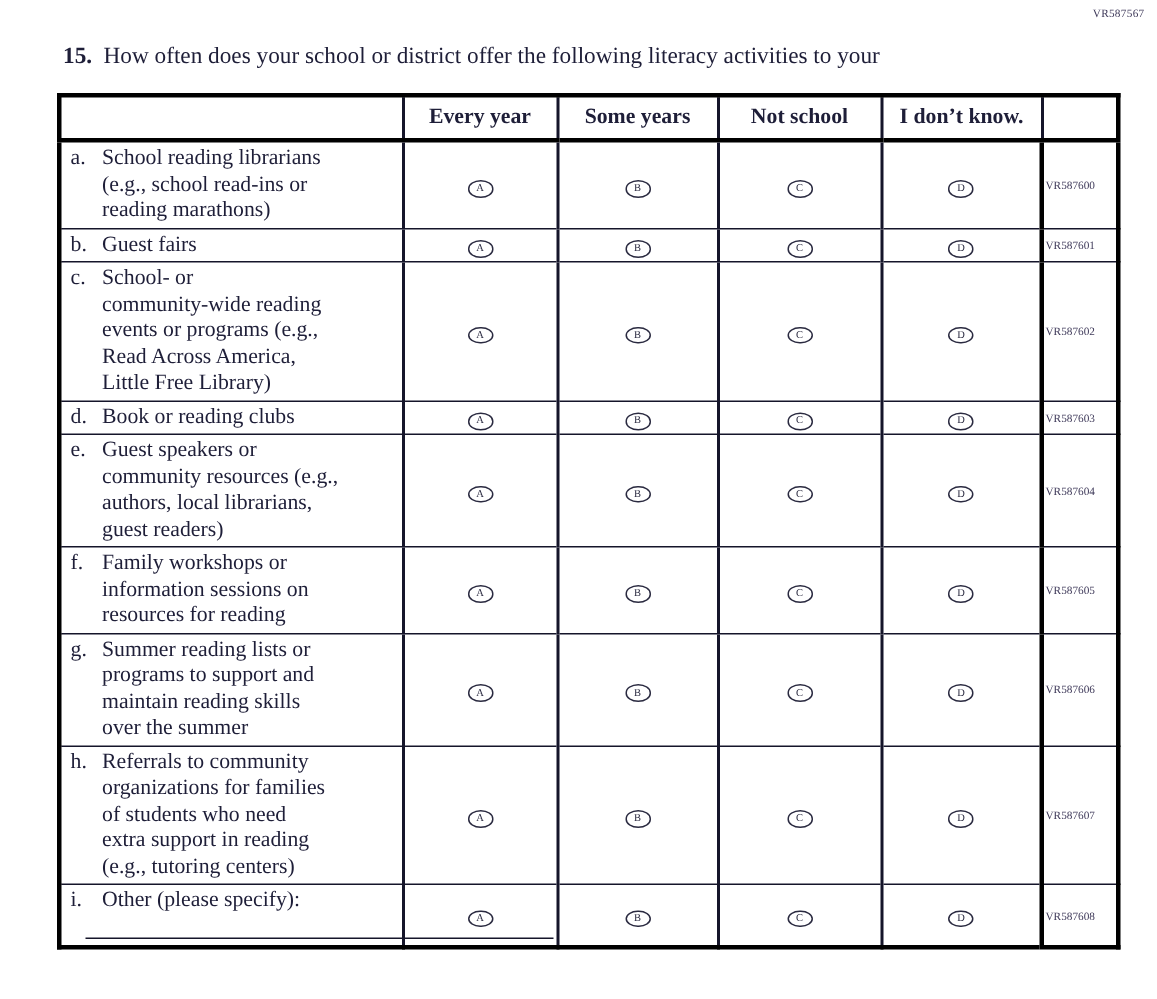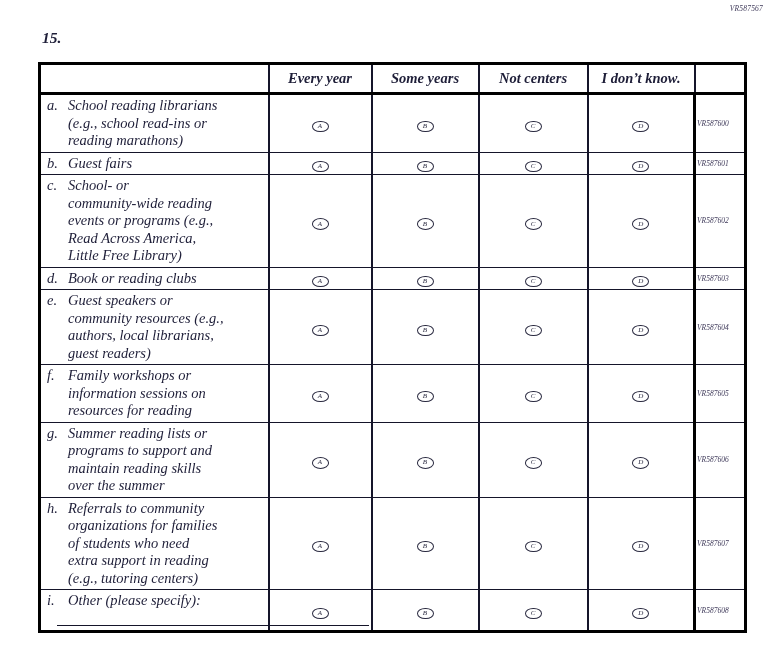--- a/index.html
+++ b/index.html
@@ -9,21 +9,21 @@
   }
   *{box-sizing:border-box;}
   html,body{margin:0;padding:0;}
   body{
     width:771px;height:666px;
     background:#ffffff;
     font-family:"Liberation Serif","DejaVu Serif",serif;
     color:var(--text-color);
     overflow:hidden;
   }
-  .page{position:relative;width:771px;height:666px;font-style:italic;}
+  .page{position:relative;width:771px;height:666px;}
 
   .vr-top{
     position:absolute;top:4px;right:8px;
     font-size:7.5px;letter-spacing:0.2px;
     color:var(--code-color);
   }
 
   .question{
     display:flex;
     padding:28px 0 0 42px;
@@ -123,38 +123,39 @@
 </head>
 <body>
 
 <div class="page">
 
   <div class="vr-top">VR587567</div>
 
   <div class="question">
     <span class="q-num">15.</span>
     <div class="q-text">
+      <div class="q-line1">How often does your school or district offer the following literacy activities to your</div>
     </div>
   </div>
 
   <table class="grid">
     <colgroup>
       <col class="c-label">
         <col class="c-opt1">
         <col class="c-opt2">
       <col class="c-opt3">
         <col class="c-opt4">
         <col class="c-code">
     </colgroup>
     <thead>
       <tr>
         <th></th>
         <th>Every year</th>
         <th>Some years</th>
-        <th>Not centers</th>
+        <th>Not school</th>
         <th>I don’t know.</th>
         <th></th>
       </tr>
     </thead>
     <tbody id="grid-body">
         <tr>
           <td class="label-cell">
             <div class="item">
               <span class="item-letter">a.</span>
               <span class="item-text">School reading librarians

